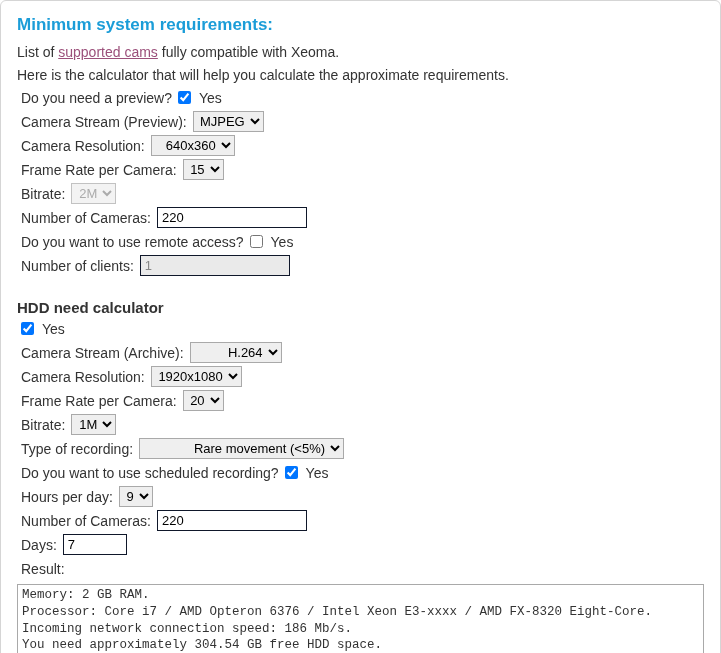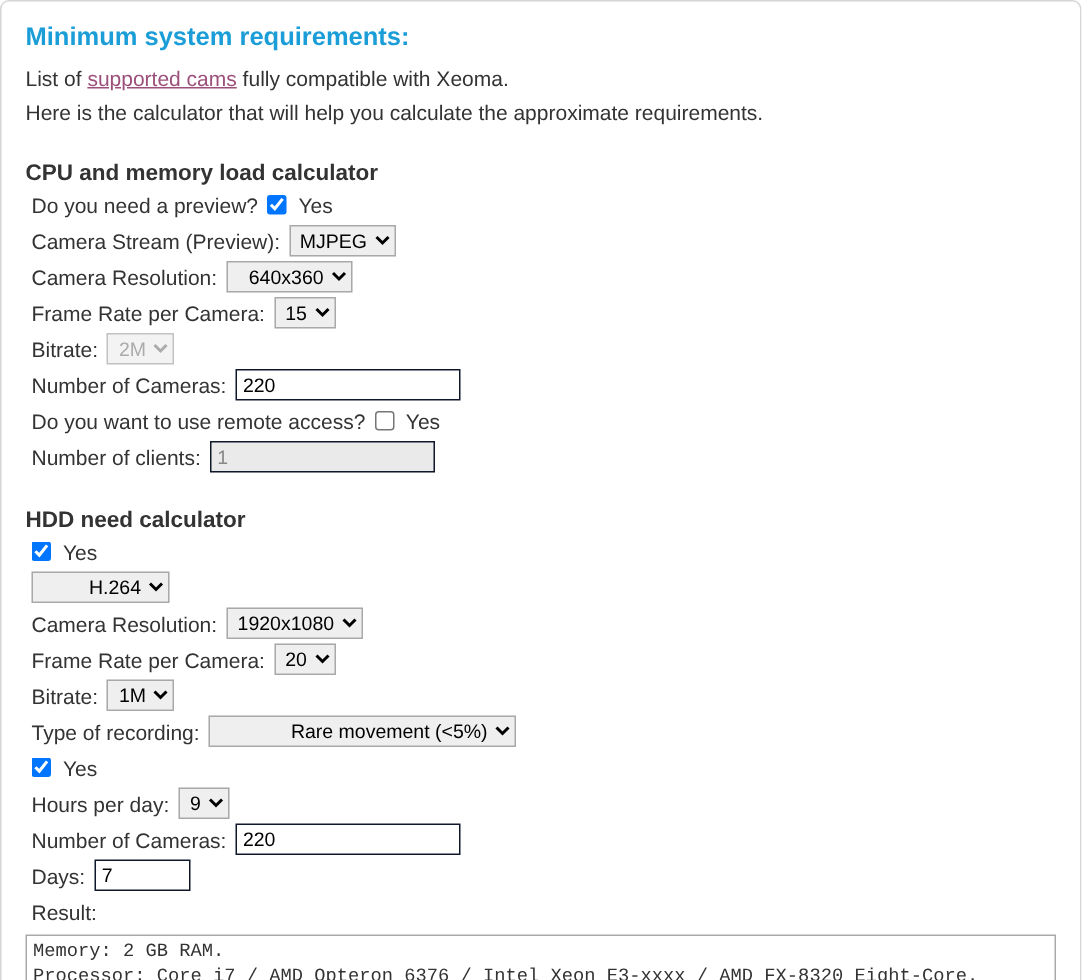--- a/index.html
+++ b/index.html
@@ -93,21 +93,20 @@
 <div class="container">
 
   <h1>Minimum system requirements:</h1>
 
   <p class="intro">
     <span>List of </span><a href="#" class="link">supported cams</a><span> fully compatible with Xeoma.</span>
   </p>
   <p class="intro">Here is the calculator that will help you calculate the approximate requirements.</p>
 
   
-  <h2>CPU and memory load calculator</h2>
 
   <div class="row">
     <label class="fld">Do you need a preview?</label>
     <input type="checkbox" checked="" style="">
     <span class="chk-label">Yes</span>
   </div>
 
   <div class="row">
     <label class="fld">Camera Stream (Preview):</label>
     <select>
@@ -154,20 +153,21 @@
 
   
   <h2>HDD need calculator</h2>
 
   <div class="row">
     <input type="checkbox" checked="" style="">
     <span class="chk-label">Yes</span>
   </div>
 
   <div class="row">
+    <label class="fld">Camera Stream (Archive):</label>
     <select style="width:92px">
       <option>H.264</option>
     </select>
   </div>
 
   <div class="row">
     <label class="fld">Camera Resolution:</label>
     <select>
       <option>1920x1080</option>
     </select>
@@ -188,20 +188,21 @@
   </div>
 
   <div class="row">
     <label class="fld">Type of recording:</label>
     <select style="width:205px">
       <option>Rare movement (&lt;5%)</option>
     </select>
   </div>
 
   <div class="row">
+    <label class="fld">Do you want to use scheduled recording?</label>
     <input type="checkbox" checked="" style="">
     <span class="chk-label">Yes</span>
   </div>
 
   <div class="row">
     <label class="fld">Hours per day:</label>
     <select>
       <option>9</option>
     </select>
   </div>

